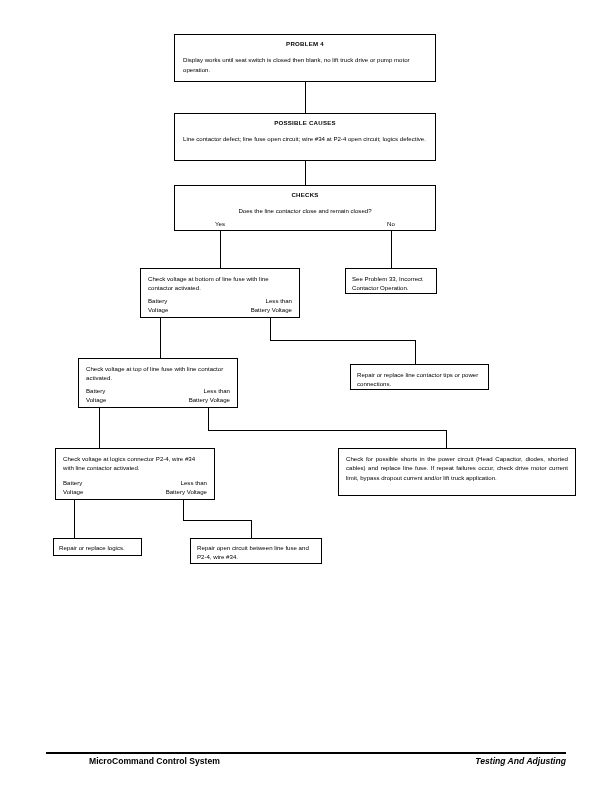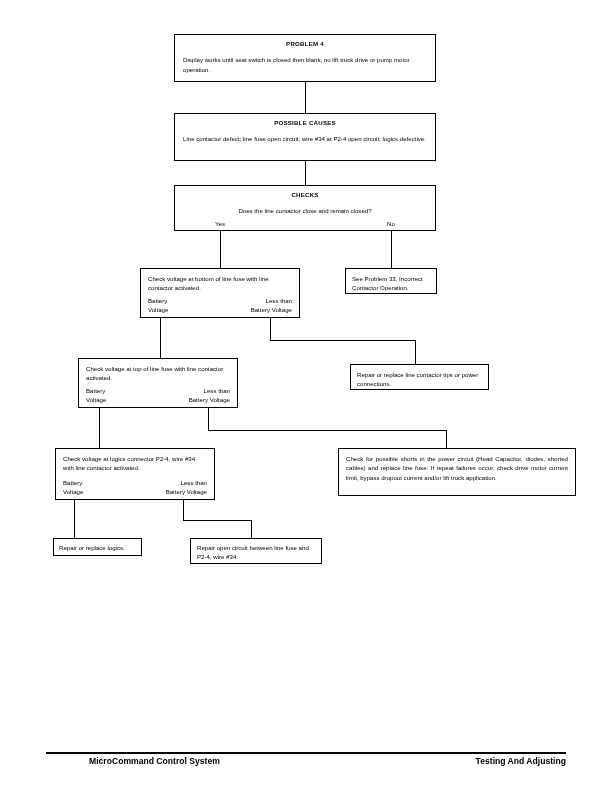--- a/index.html
+++ b/index.html
@@ -81,21 +81,21 @@
     position: absolute;
     left: 46px; top: 756px;
     width: 520px;
     height: 16px;
     font-size: 8.6px;
     font-weight: bold;
     color: #000000;
   }
   #footer .f-left   { position: absolute; left: 0;   top: 0; margin-left: 43px; }
   #footer .f-center { position: absolute; left: 0;   top: 0; width: 520px; text-align: center; font-weight: normal; font-size: 8px; }
-  #footer .f-right  { position: absolute; right: 0;  top: 0; }
+  #footer .f-right  { position: absolute; right: 0;  top: 0; font-style: italic; }
 </style>
 </head>
 <body>
 
 <div id="page">
 
   <div class="box" style="left:174px; top:34px; width:262px; height:48px;">
     <div class="hd" style="margin-top:4px;">PROBLEM 4</div>
     <div class="bd" style="margin:7px 8px 0 8px;">Display works until seat switch is closed then blank, no lift truck drive or pump motor operation.</div>
   </div>

